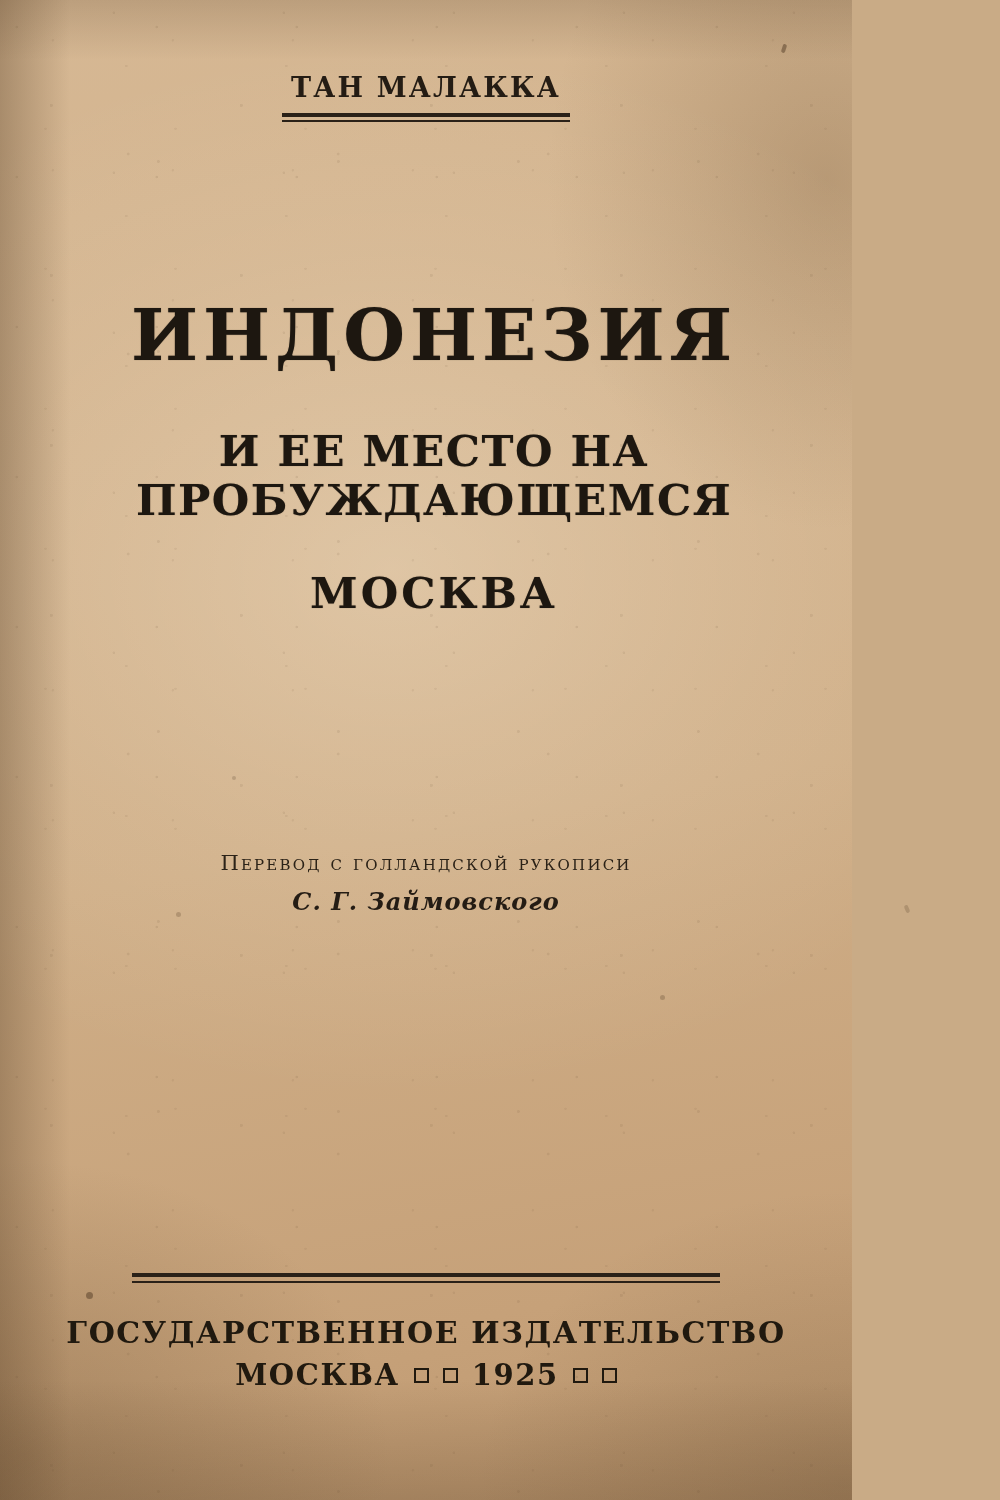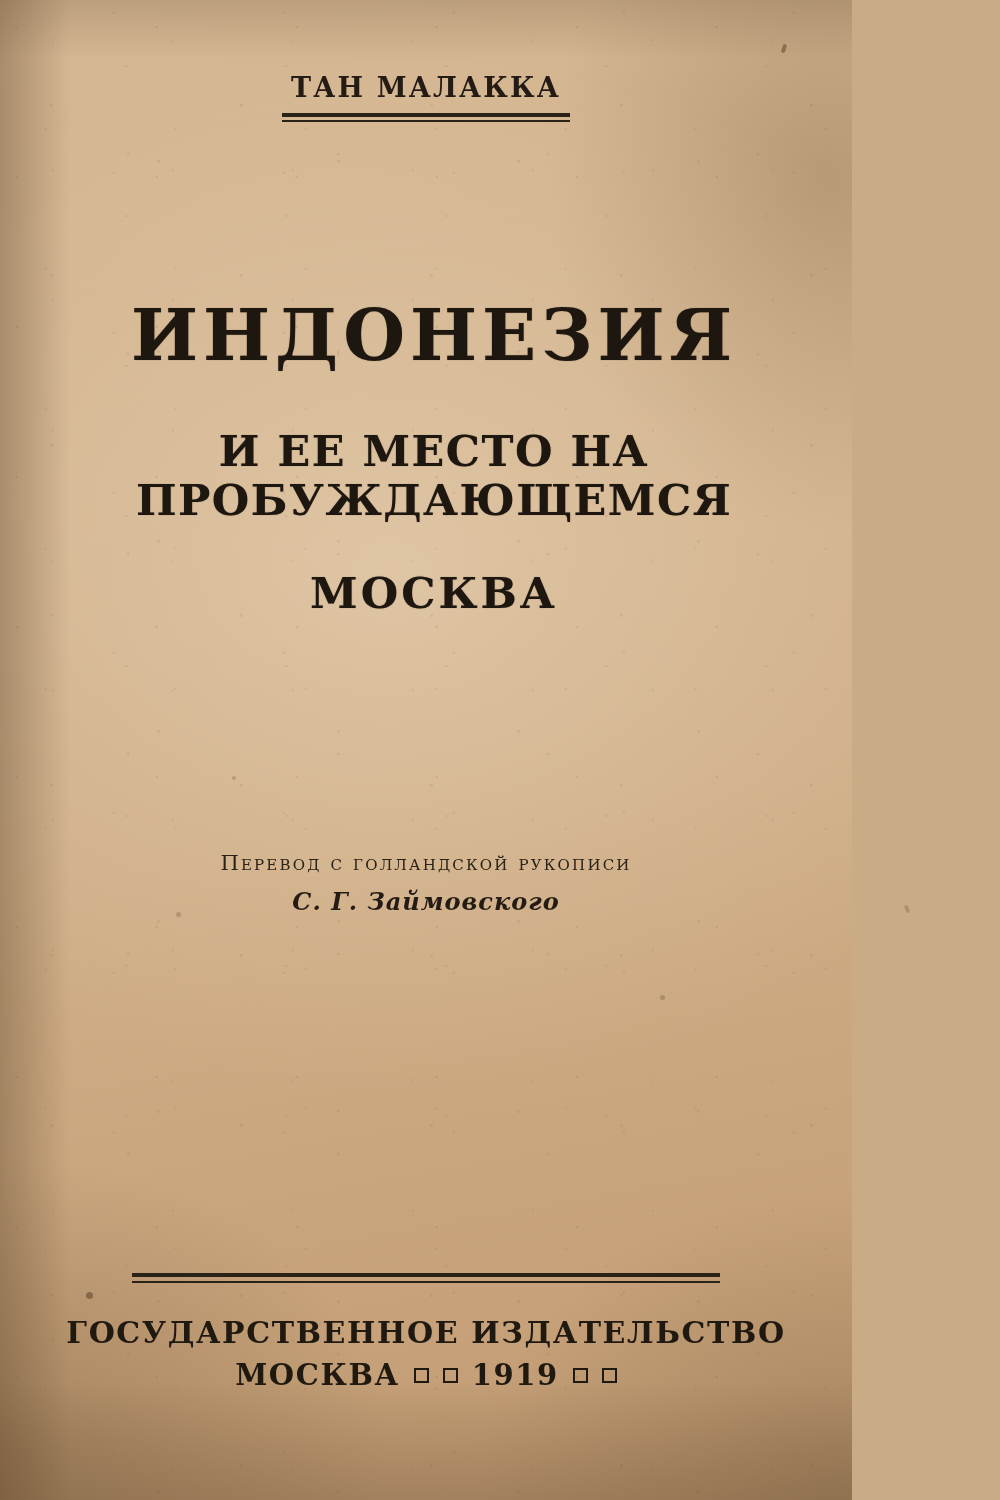--- a/index.html
+++ b/index.html
@@ -239,21 +239,21 @@
   <div class="publisher-block ink">
     <div class="pub-rule">
       <div class="p1"></div>
       <div class="p2"></div>
     </div>
     <div class="pub-name">ГОСУДАРСТВЕННОЕ ИЗДАТЕЛЬСТВО</div>
     <div class="pub-cities">
       <span>МОСКВА</span>
       <span class="sq"></span>
       <span class="sq"></span>
-      <span>1919</span>
+      <span>1925</span>
       <span class="sq"></span>
       <span class="sq"></span>
     </div>
   </div>
 
   <div class="edge-shadow-left"></div>
   <div class="edge-shadow-top"></div>
   <div class="edge-shadow-bottom"></div>
 </div>
 

